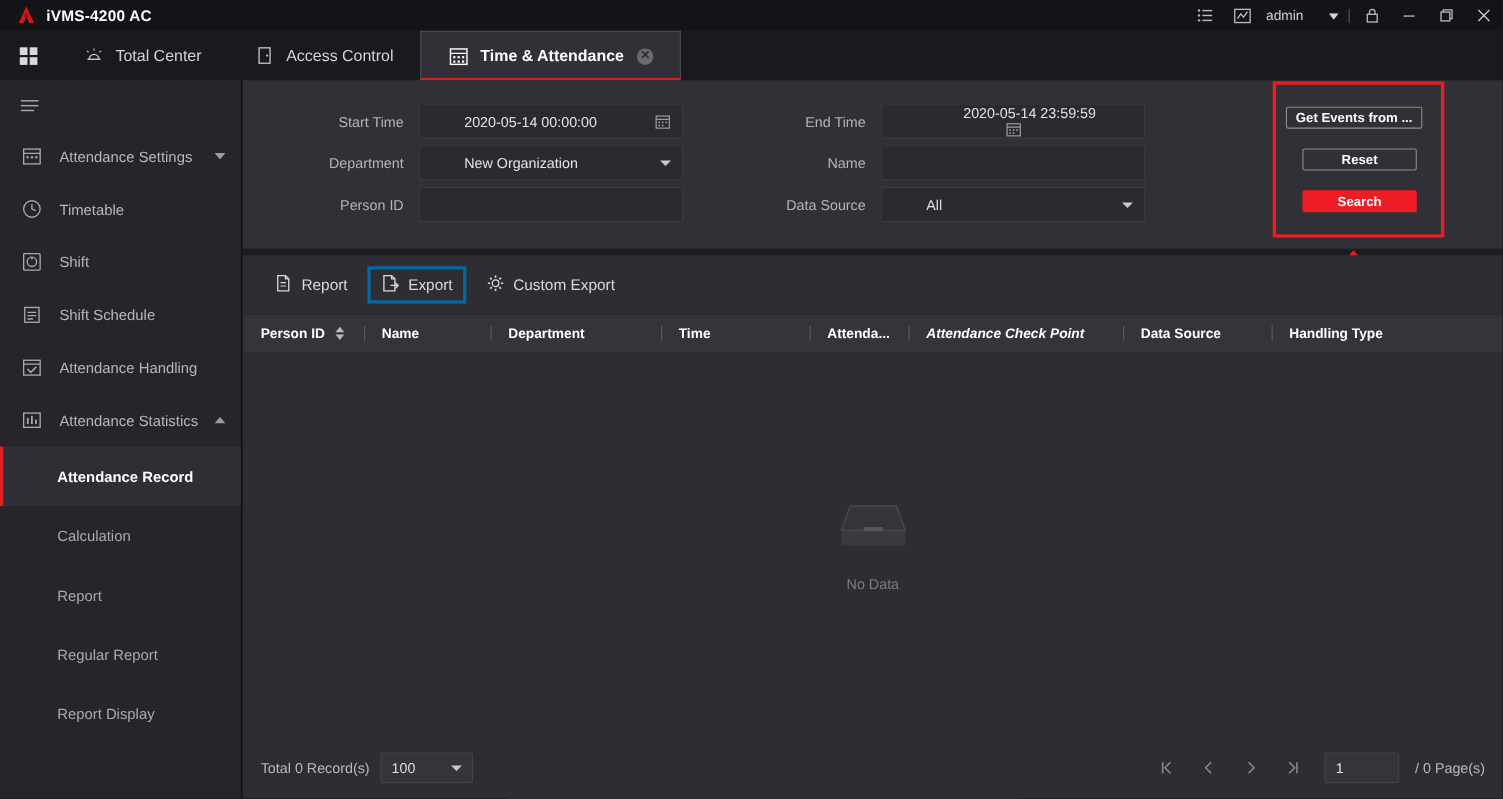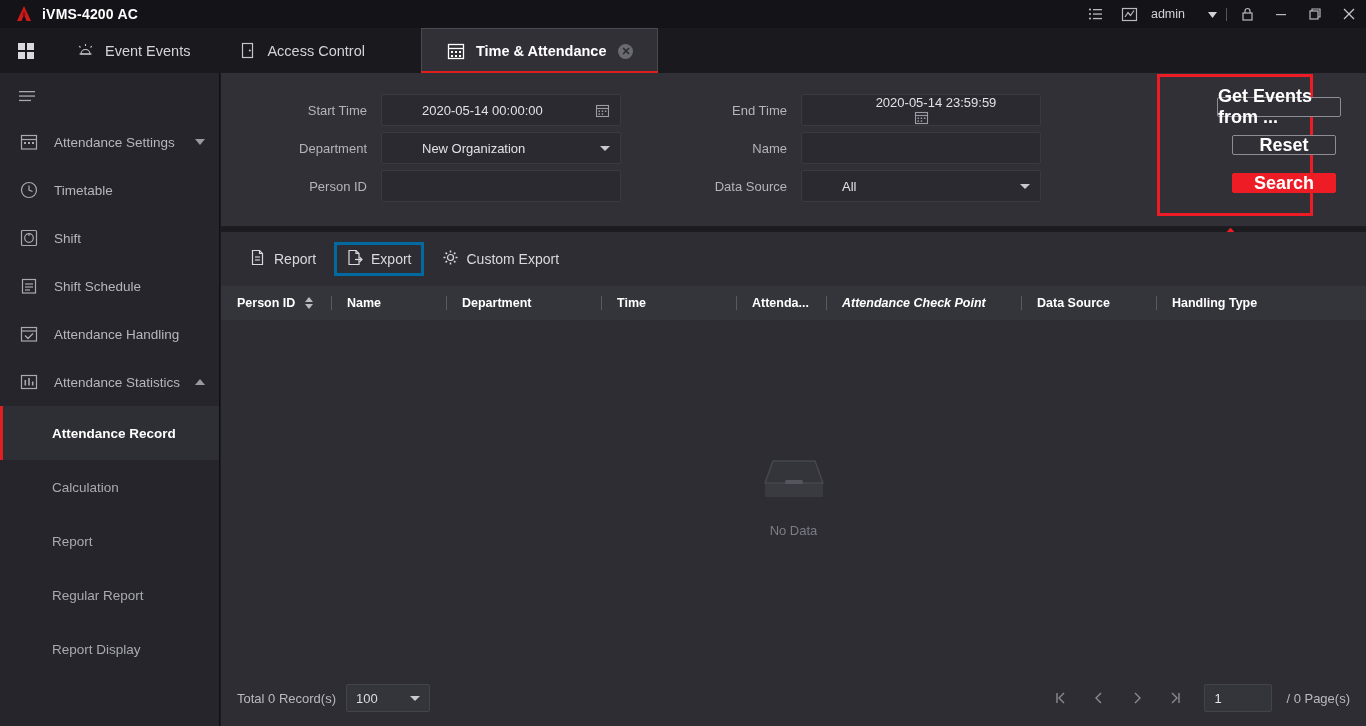--- a/index.html
+++ b/index.html
@@ -34,21 +34,21 @@
     background: #19191e; display: flex; align-items: stretch;
   }
   .grid-btn { width: 52px; display: flex; align-items: center; justify-content: center; }
   .tab {
     display: flex; align-items: center; gap: 10px; padding: 0 24px;
     font-size: 14.5px; color: #d4d4d8; position: relative;
   }
   .tab .tab-ico { display: flex; align-items: center; }
   .tab.active {
     background: #303036; color: #ffffff; font-weight: bold;
-    border-top: 1px solid #4a4a52; border-left: 1px solid #4a4a52; border-right: 1px solid #4a4a52; margin-left: 32px;
+    border-top: 1px solid #4a4a52; border-left: 1px solid #4a4a52; border-right: 1px solid #4a4a52;
   }
   .tab.active::after {
     content: ""; position: absolute; left: -1px; right: -1px; bottom: 0; height: 2px; background: #e02020;
   }
   .tab-close {
     width: 15px; height: 15px; border-radius: 50%; background: #6a6a72; color: #2b2b31;
     font-size: 11px; line-height: 15px; text-align: center; font-weight: bold; margin-left: 2px;
   }
 
   
@@ -89,21 +89,21 @@
   .f-ico { flex: none; display: flex; align-items: center; color: #9b9ba3; }
   .caret { width: 0; height: 0; border-left: 5px solid transparent; border-right: 5px solid transparent; border-top: 5px solid #c9c9cf; }
 
   
   .actions-hl {
     position: absolute; left: 1157px; top: 74px; width: 156px; height: 142px;
     border: 3px solid #ed1c24;
   }
   .act-btn {
     position: absolute; height: 20px; display: flex; align-items: center; justify-content: center;
-    font-size: 18px; font-weight: bold; border-radius: 2px; margin-left: 48px;
+    font-size: 12px; font-weight: bold; border-radius: 2px;
   }
   .act-outline { background: #303036; border: 1px solid #8d8d96; color: #ffffff; }
   .act-red { background: #ee1c24; color: #ffffff; border: 1px solid #ee1c24; }
 
   .arrow-anno { position: absolute; left: 1208px; top: 228px; }
 
   
   .toolbar {
     position: absolute; left: 221px; top: 232px; width: 1145px; height: 54px;
     background: #2d2d33; display: flex; align-items: center; padding-left: 16px; gap: 6px;
@@ -237,21 +237,21 @@
     <div class="tab">
       <span class="tab-ico">
         <svg width="19" height="19" viewBox="0 0 19 19">
           <path d="M5 13 a4.5 4.5 0 0 1 9 0 Z" fill="none" stroke="#c5c5cb" stroke-width="1.2"></path>
           <line x1="3.5" y1="13" x2="15.5" y2="13" stroke="#c5c5cb" stroke-width="1.2"></line>
           <line x1="9.5" y1="5" x2="9.5" y2="3" stroke="#c5c5cb" stroke-width="1.1"></line>
           <line x1="4.5" y1="6.5" x2="3.2" y2="5.2" stroke="#c5c5cb" stroke-width="1.1"></line>
           <line x1="14.5" y1="6.5" x2="15.8" y2="5.2" stroke="#c5c5cb" stroke-width="1.1"></line>
         </svg>
       </span>
-      <span>Event Events</span>
+      <span>Total Center</span>
     </div>
 
     <div class="tab">
       <span class="tab-ico">
         <svg width="19" height="19" viewBox="0 0 19 19">
           <rect x="4.5" y="2.5" width="10" height="14" fill="none" stroke="#c5c5cb" stroke-width="1.2"></rect>
           <circle cx="11.8" cy="9.5" r="1" fill="#c5c5cb"></circle>
         </svg>
       </span>
       <span>Access Control</span>

